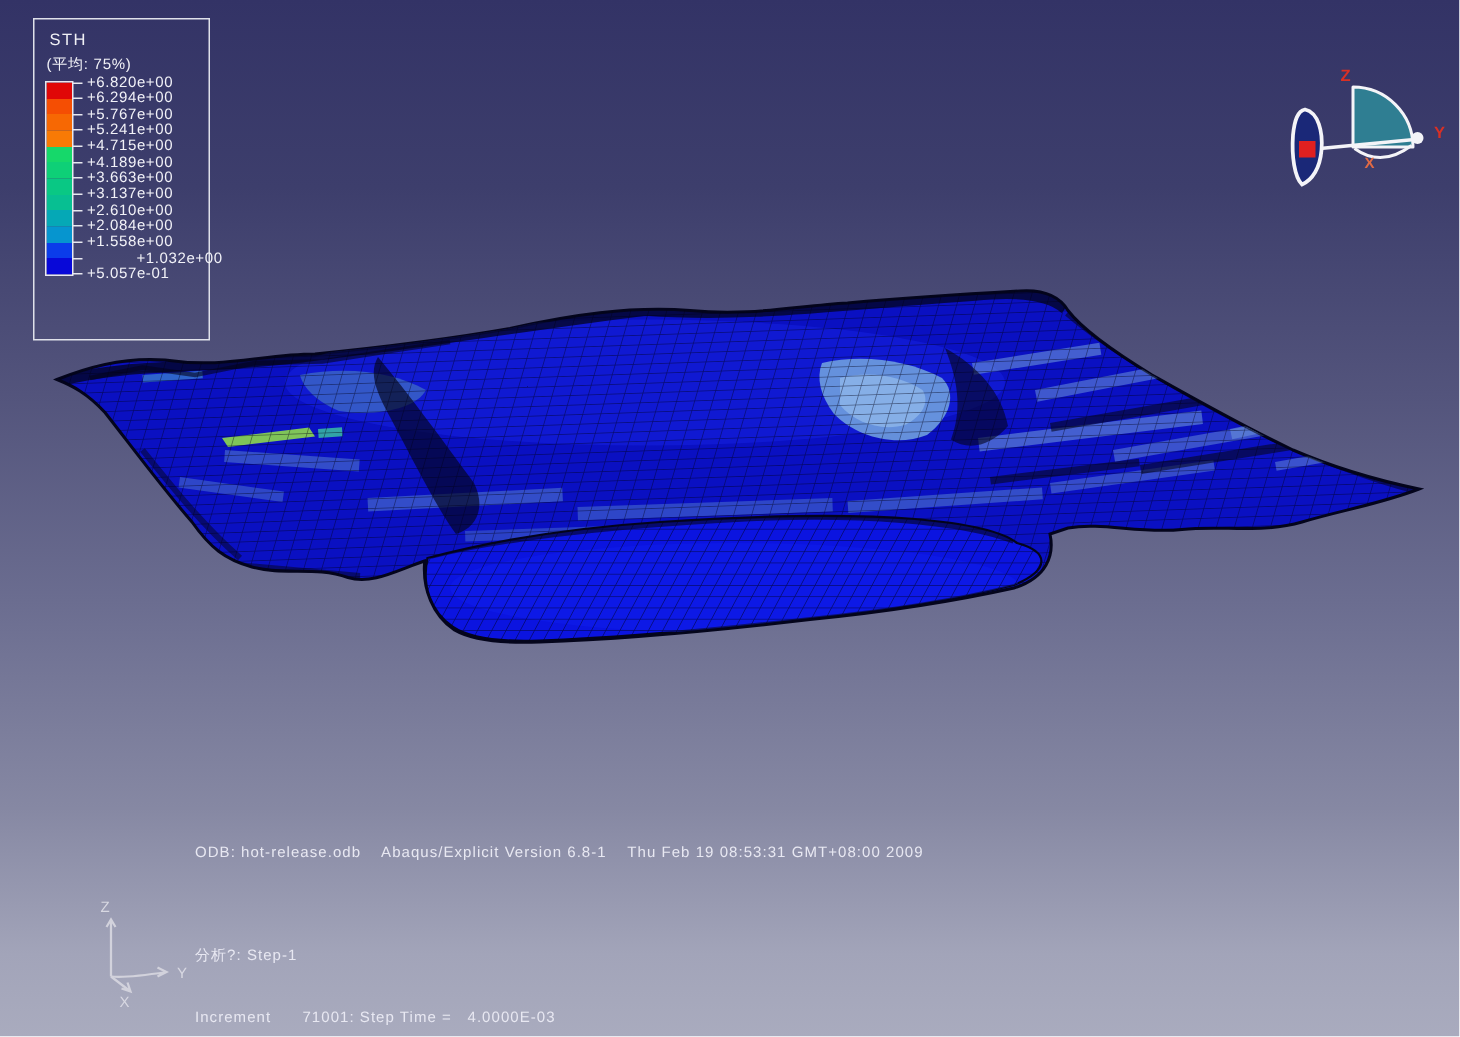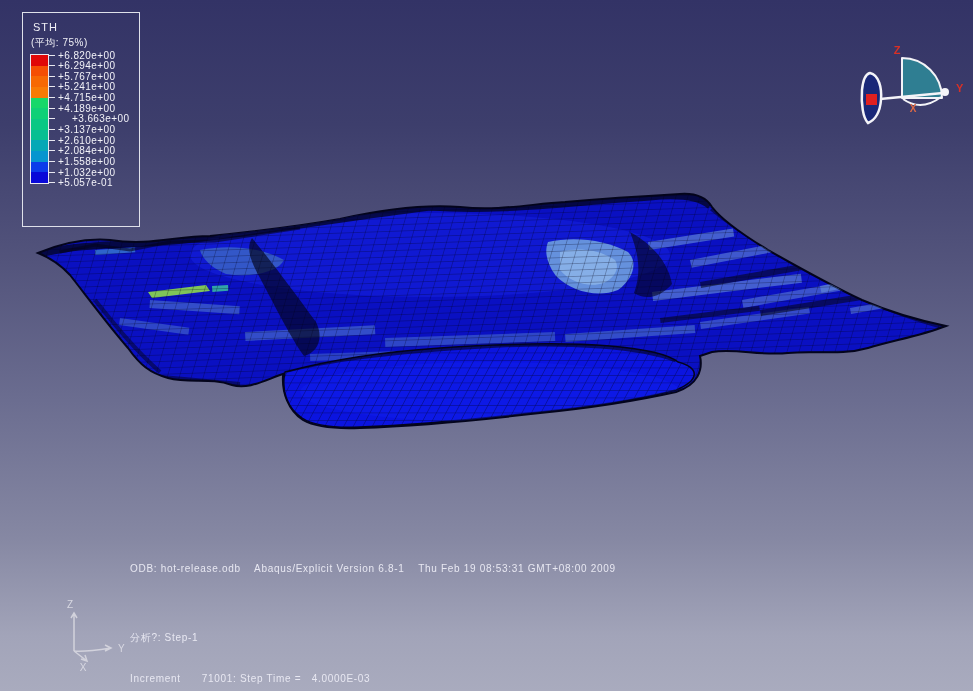--- a/index.html
+++ b/index.html
@@ -153,26 +153,26 @@
           <div class="band" style="background: rgb(11, 60, 234);"></div>
           <div class="band" style="background: rgb(8, 8, 216);"></div>
         </div>
       <div>
           <div class="lab" style="top: -5.5px;"><span class="tick"></span><span>+6.820e+00</span></div>
           <div class="lab" style="top: 5.16px;"><span class="tick"></span><span>+6.294e+00</span></div>
           <div class="lab" style="top: 15.82px;"><span class="tick"></span><span>+5.767e+00</span></div>
           <div class="lab" style="top: 26.48px;"><span class="tick"></span><span>+5.241e+00</span></div>
           <div class="lab" style="top: 37.14px;"><span class="tick"></span><span>+4.715e+00</span></div>
           <div class="lab" style="top: 47.8px;"><span class="tick"></span><span>+4.189e+00</span></div>
-          <div class="lab" style="top: 58.46px; gap: 14px;"><span class="tick"></span><span>+3.663e+00</span></div>
+          <div class="lab" style="top: 58.46px;"><span class="tick"></span><span>+3.663e+00</span></div>
           <div class="lab" style="top: 69.12px;"><span class="tick"></span><span>+3.137e+00</span></div>
           <div class="lab" style="top: 79.78px;"><span class="tick"></span><span>+2.610e+00</span></div>
           <div class="lab" style="top: 90.44px;"><span class="tick"></span><span>+2.084e+00</span></div>
           <div class="lab" style="top: 101.1px;"><span class="tick"></span><span>+1.558e+00</span></div>
-          <div class="lab" style="top: 111.76px;"><span class="tick"></span><span>+1.032e+00</span></div>
+          <div class="lab" style="top: 111.76px; gap: 33px;"><span class="tick"></span><span>+1.032e+00</span></div>
           <div class="lab" style="top: 122.42px;"><span class="tick"></span><span>+5.057e-01</span></div>
         </div>
     </div>
   </div>
 
   <div id="odb-line" class="vp-text">ODB: hot-release.odb    Abaqus/Explicit Version 6.8-1    Thu Feb 19 08:53:31 GMT+08:00 2009</div>
   <div id="state-block" class="vp-text">
     <div>分析?: Step-1</div>
     <div>Increment      71001: Step Time =   4.0000E-03</div>
     

